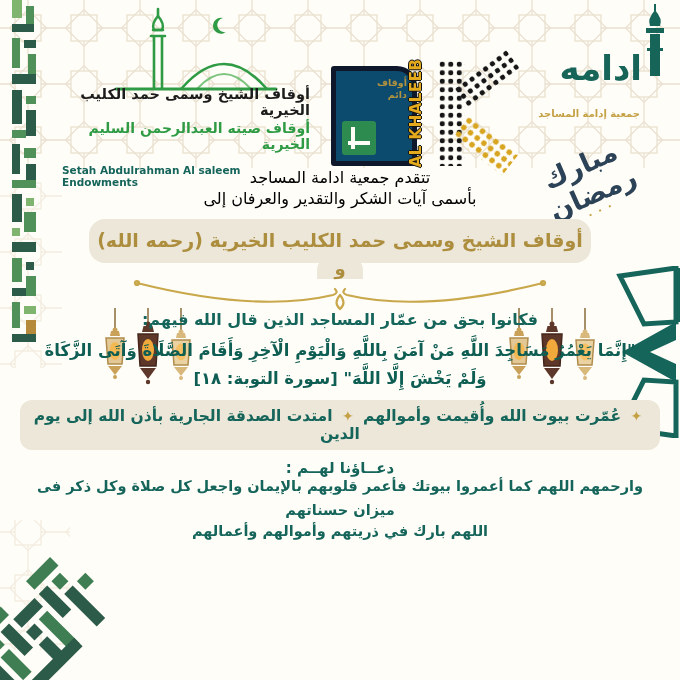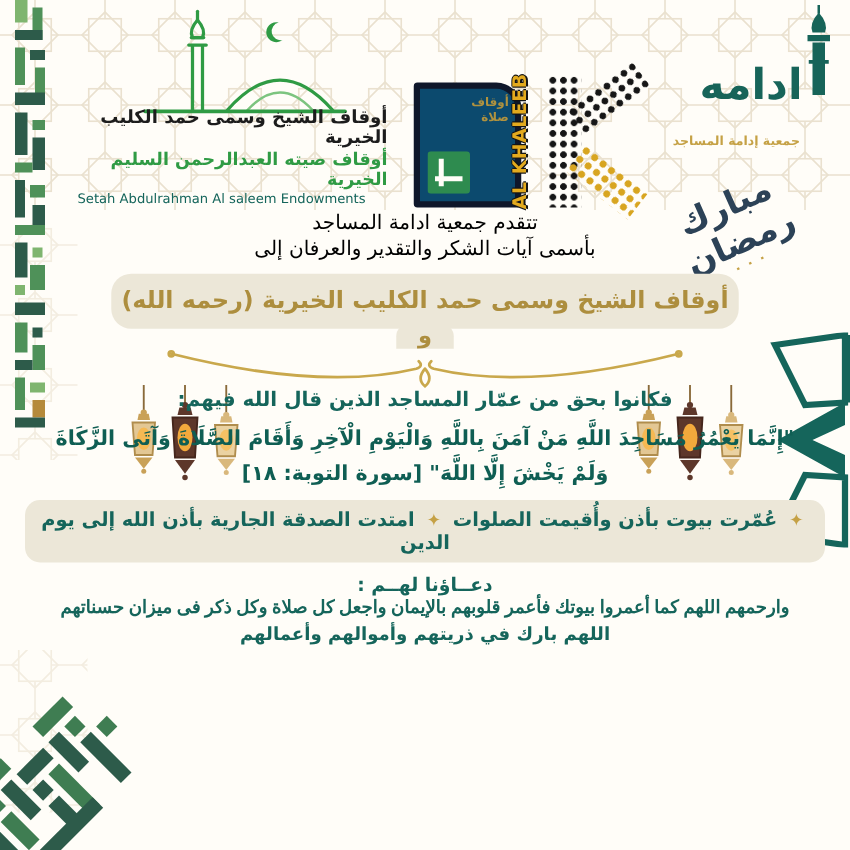--- a/index.html
+++ b/index.html
@@ -7,21 +7,21 @@
     position:relative;width:680px;height:680px;overflow:hidden;
     background:#fffdf8;font-family:"DejaVu Sans",sans-serif;
   }
   svg{display:block;}
   .deco{position:absolute;pointer-events:none;}
 
   
   .kulaib-logo{position:absolute;left:62px;top:6px;width:248px;}
   .kulaib-logo .calli{color:#1c1c1c;font-weight:bold;font-size:14.5px;direction:rtl;margin-top:-6px;letter-spacing:-.5px;}
   .kulaib-logo .ar{color:#2f9b44;font-weight:bold;font-size:14px;direction:rtl;margin-top:2px;}
-  .kulaib-logo .en{color:#15655b;font-weight:normal;font-size:10.5px;margin-top:1px;}
+  .kulaib-logo .en{color:#15655b;font-weight:bold;font-size:10.5px;margin-top:12px;}
 
   .setah-badge{position:absolute;left:331px;top:66px;width:76px;height:90px;
     border:5px solid #0f172a;border-radius:3px 20px 3px 3px;background:#0c4a6e;}
   .setah-badge .txt{position:absolute;right:5px;top:6px;color:#b0923f;font-weight:bold;
     font-size:9.5px;line-height:1.25;text-align:right;direction:rtl;}
   .setah-badge .glyph{position:absolute;left:6px;bottom:6px;width:34px;height:34px;
     background:#2e8b4f;border-radius:3px;
     background-image:linear-gradient(#fffdf8,#fffdf8),linear-gradient(#fffdf8,#fffdf8),linear-gradient(#2e8b4f,#2e8b4f);
     background-size:4px 22px,22px 4px,10px 10px;
     background-position:9px 6px,6px 20px,20px 20px;background-repeat:no-repeat;}
@@ -163,21 +163,21 @@
       <path d="M140,26 a8,8 0 1 1 -3,-14 a6.5,6.5 0 1 0 3,14" fill="#2f9b44"></path>
     </svg>
     <div class="calli">أوقاف الشيخ وسمى حمد الكليب الخيرية</div>
     <div class="ar">أوقاف صيته العبدالرحمن السليم الخيرية</div>
     <div class="en" dir="ltr">Setah Abdulrahman Al saleem  Endowments</div>
   </div>
 
   <div class="setah-badge">
     <div class="txt">
       <span>أوقاف</span><br>
-      <span>صلاة</span>
+      <span>دائم</span>
     </div>
     <div class="glyph"></div>
   </div>
 
   <div class="khaleeb-logo">
     <div class="khaleeb-word">AL KHALEEB</div>
     <div class="kdots bar"></div>
     <div class="kdots arm-top"></div>
     <div class="kdots arm-bot"></div>
   </div>
@@ -288,23 +288,23 @@
           <circle cx="418" cy="8" r="2"></circle>
       </g>
     </svg>
 
     <div class="para" style="margin-top:-4px;">فكانوا بحق من عمّار المساجد الذين قال الله فيهم:</div>
 
     <div class="verse">"إِنَّمَا يَعْمُرُ مَسَاجِدَ اللَّهِ مَنْ آمَنَ بِاللَّهِ وَالْيَوْمِ الْآخِرِ وَأَقَامَ الصَّلَاةَ وَآتَى الزَّكَاةَ وَلَمْ يَخْشَ إِلَّا اللَّهَ" [سورة التوبة: ١٨]</div>
 
     <div class="pill">
       <span class="dm">✦</span>
-      <span>عُمّرت بيوت بأذن وأُقيمت الصلوات</span>
+      <span>عُمّرت بيوت الله وأُقيمت وأموالهم</span>
       <span class="dm">✦</span>
       <span>امتدت الصدقة الجارية بأذن الله إلى يوم الدين</span>
     </div>
 
     <div class="dua-head">دعــاؤنا لهــم :</div>
-    <div class="dua" style="margin-top:-2px;font-family:Liberation Serif, serif;">وارحمهم  اللهم كما أعمروا بيوتك فأعمر قلوبهم بالإيمان واجعل كل صلاة وكل ذكر فى ميزان حسناتهم</div>
+    <div class="dua" style="margin-top:-2px;">وارحمهم  اللهم كما أعمروا بيوتك فأعمر قلوبهم بالإيمان واجعل كل صلاة وكل ذكر فى ميزان حسناتهم</div>
     <div class="dua" style="margin-top:-2px;">اللهم بارك في ذريتهم وأموالهم وأعمالهم</div>
   </div>
 
 </div>
 
 </body></html>

